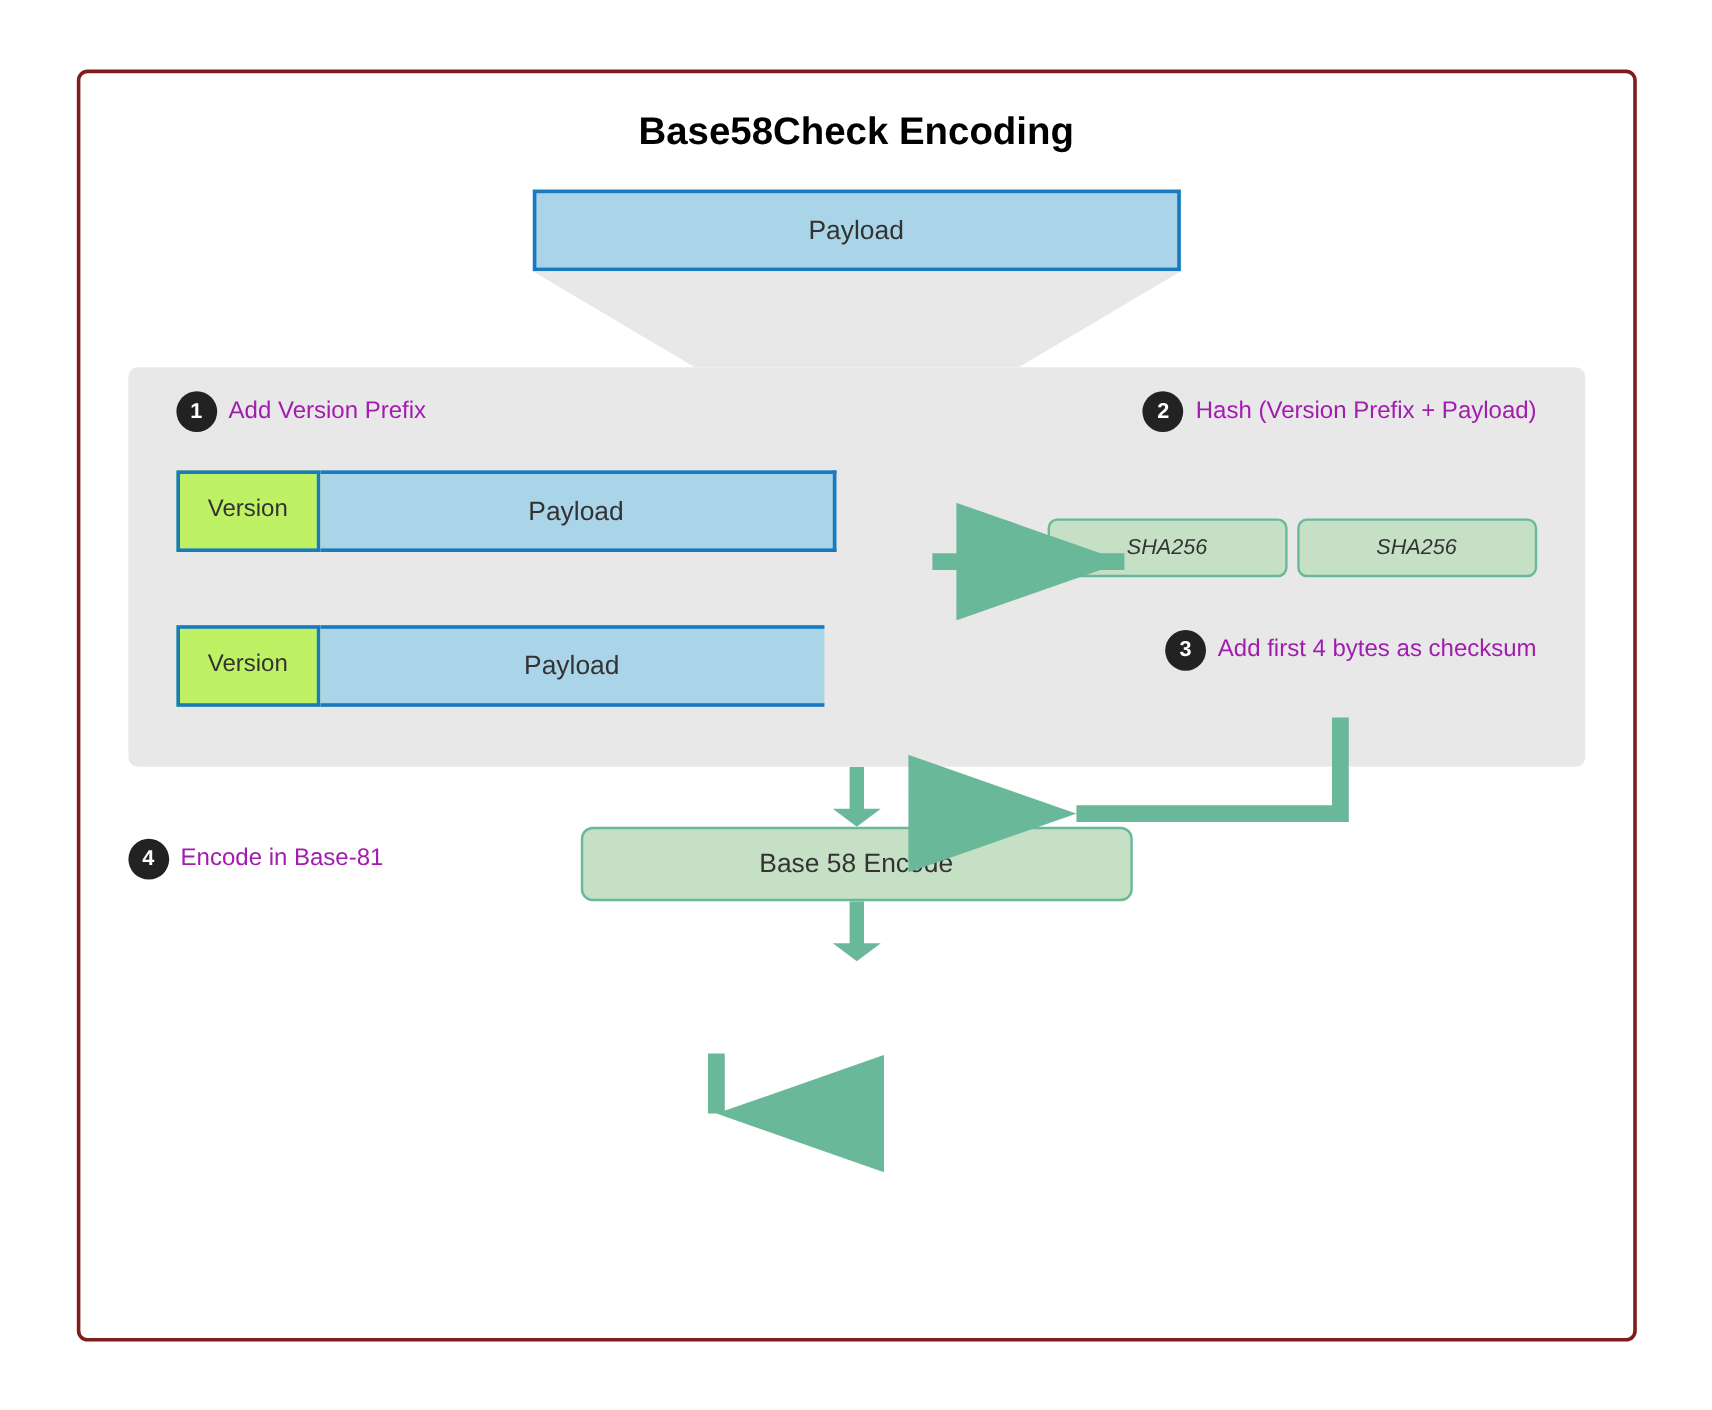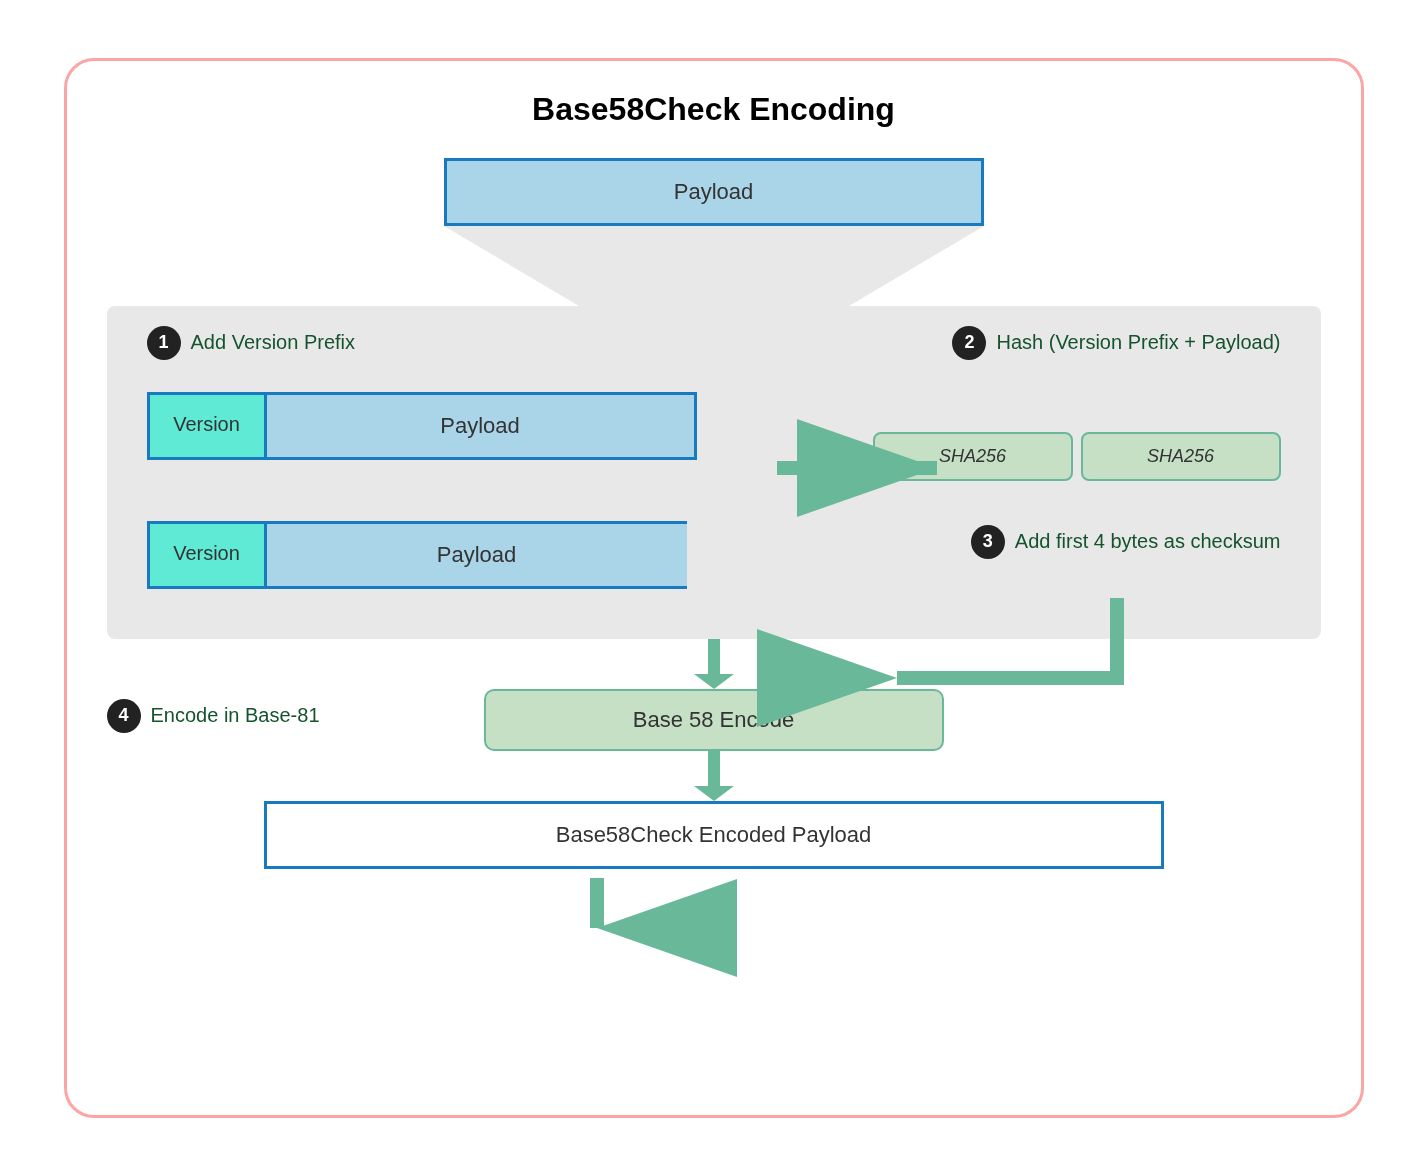--- a/index.html
+++ b/index.html
@@ -9,22 +9,22 @@
       display: flex;
       justify-content: center;
       align-items: center;
       min-height: 100vh;
       font-family: Arial, sans-serif;
     }
 
     .diagram-container {
       width: 1300px;
       min-height: 1060px;
-      border: 3px solid #fca5a5;
-      border-radius: 30px;
+      border: 3px solid #7f1d1d;
+      border-radius: 9px;
       background: #fff;
       padding: 30px 40px 40px 40px;
       position: relative;
     }
 
     .diagram-title {
       text-align: center;
       font-size: 32px;
       font-weight: bold;
       margin-bottom: 30px;
@@ -50,26 +50,26 @@
       font-size: 18px;
       font-weight: bold;
       display: flex;
       align-items: center;
       justify-content: center;
       flex-shrink: 0;
     }
 
     .step-text {
       font-size: 20px;
-      color: #14532d;
+      color: #a21caf;
     }
 
     .box-version {
       width: 120px;
-      background: #5eead4;
+      background: #bef264;
       border: 3px solid #1a7abf;
       padding: 18px 0;
       text-align: center;
       font-size: 20px;
       color: #333;
     }
 
     .box-payload-mid {
       width: 420px;
       background: #aad4e8;
@@ -284,20 +284,15 @@
       </div>
     </div>
 
     <div style="display:flex; justify-content:center; margin:0;">
       <svg width="50" height="50" style="display:block;">
         <line x1="25" y1="0" x2="25" y2="38" stroke="#6ab89a" stroke-width="12"></line>
         <polygon points="5,35 45,35 25,50" fill="#6ab89a"></polygon>
       </svg>
     </div>
 
-    <div style="display:flex; justify-content:center;">
-      <div class="box-final">
-        <span>Base58Check Encoded Payload</span>
-      </div>
-    </div>
 
   </div>
 </div>
 
 </body></html>

